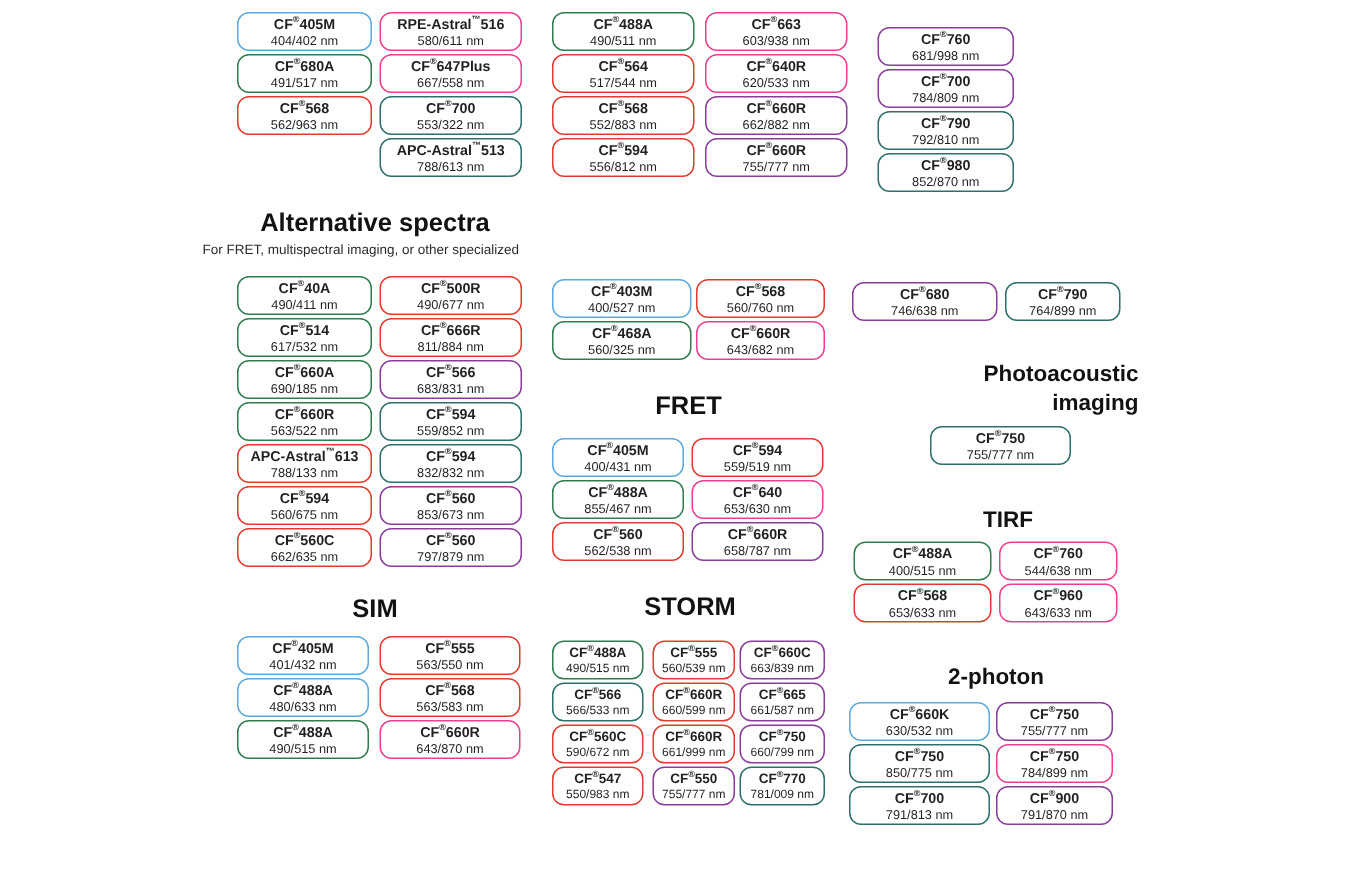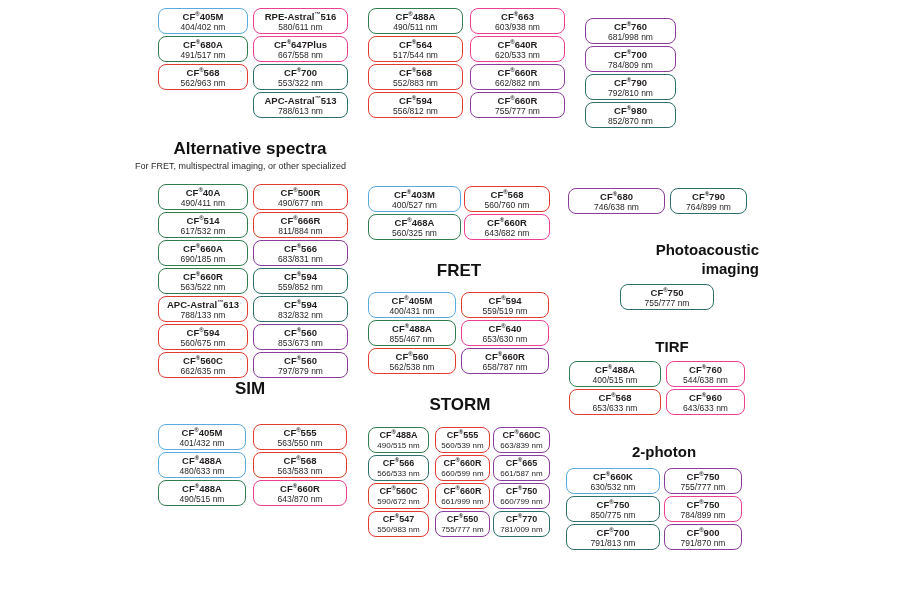--- a/index.html
+++ b/index.html
@@ -20,21 +20,21 @@
   .pspec{font-size:8.5px;color:#231f20;line-height:10px;white-space:nowrap;}
   .narrow .pname{font-size:9px;}
   .narrow .pspec{font-size:8px;}
 
   
   #t-alt{left:150px;top:139px;width:200px;}
   #s-alt{left:135px;top:161px;width:230px;}
   #t-fab{left:362px;top:141px;width:200px;}
   #s-fab{left:362px;top:163px;width:200px;}
   #t-sted{left:368px;top:261px;width:182px;}
-  #t-sim{left:150px;top:379px;width:200px;}
+  #t-sim{left:150px;top:396px;width:200px;}
   #t-storm{left:360px;top:395px;width:200px;}
   #t-pa{left:629px;top:240px;width:130px;text-align:right;}
   #t-tirf{left:577px;top:337px;width:190px;}
   #t-2p{left:569px;top:442px;width:190px;}
 
   
   #c-t1{left:158px;top:8px;width:90px;}
   #c-t2{left:253px;top:8px;width:95px;}
   #c-t3{left:368px;top:8px;width:95px;}
   #c-t4{left:470px;top:8px;width:95px;}

